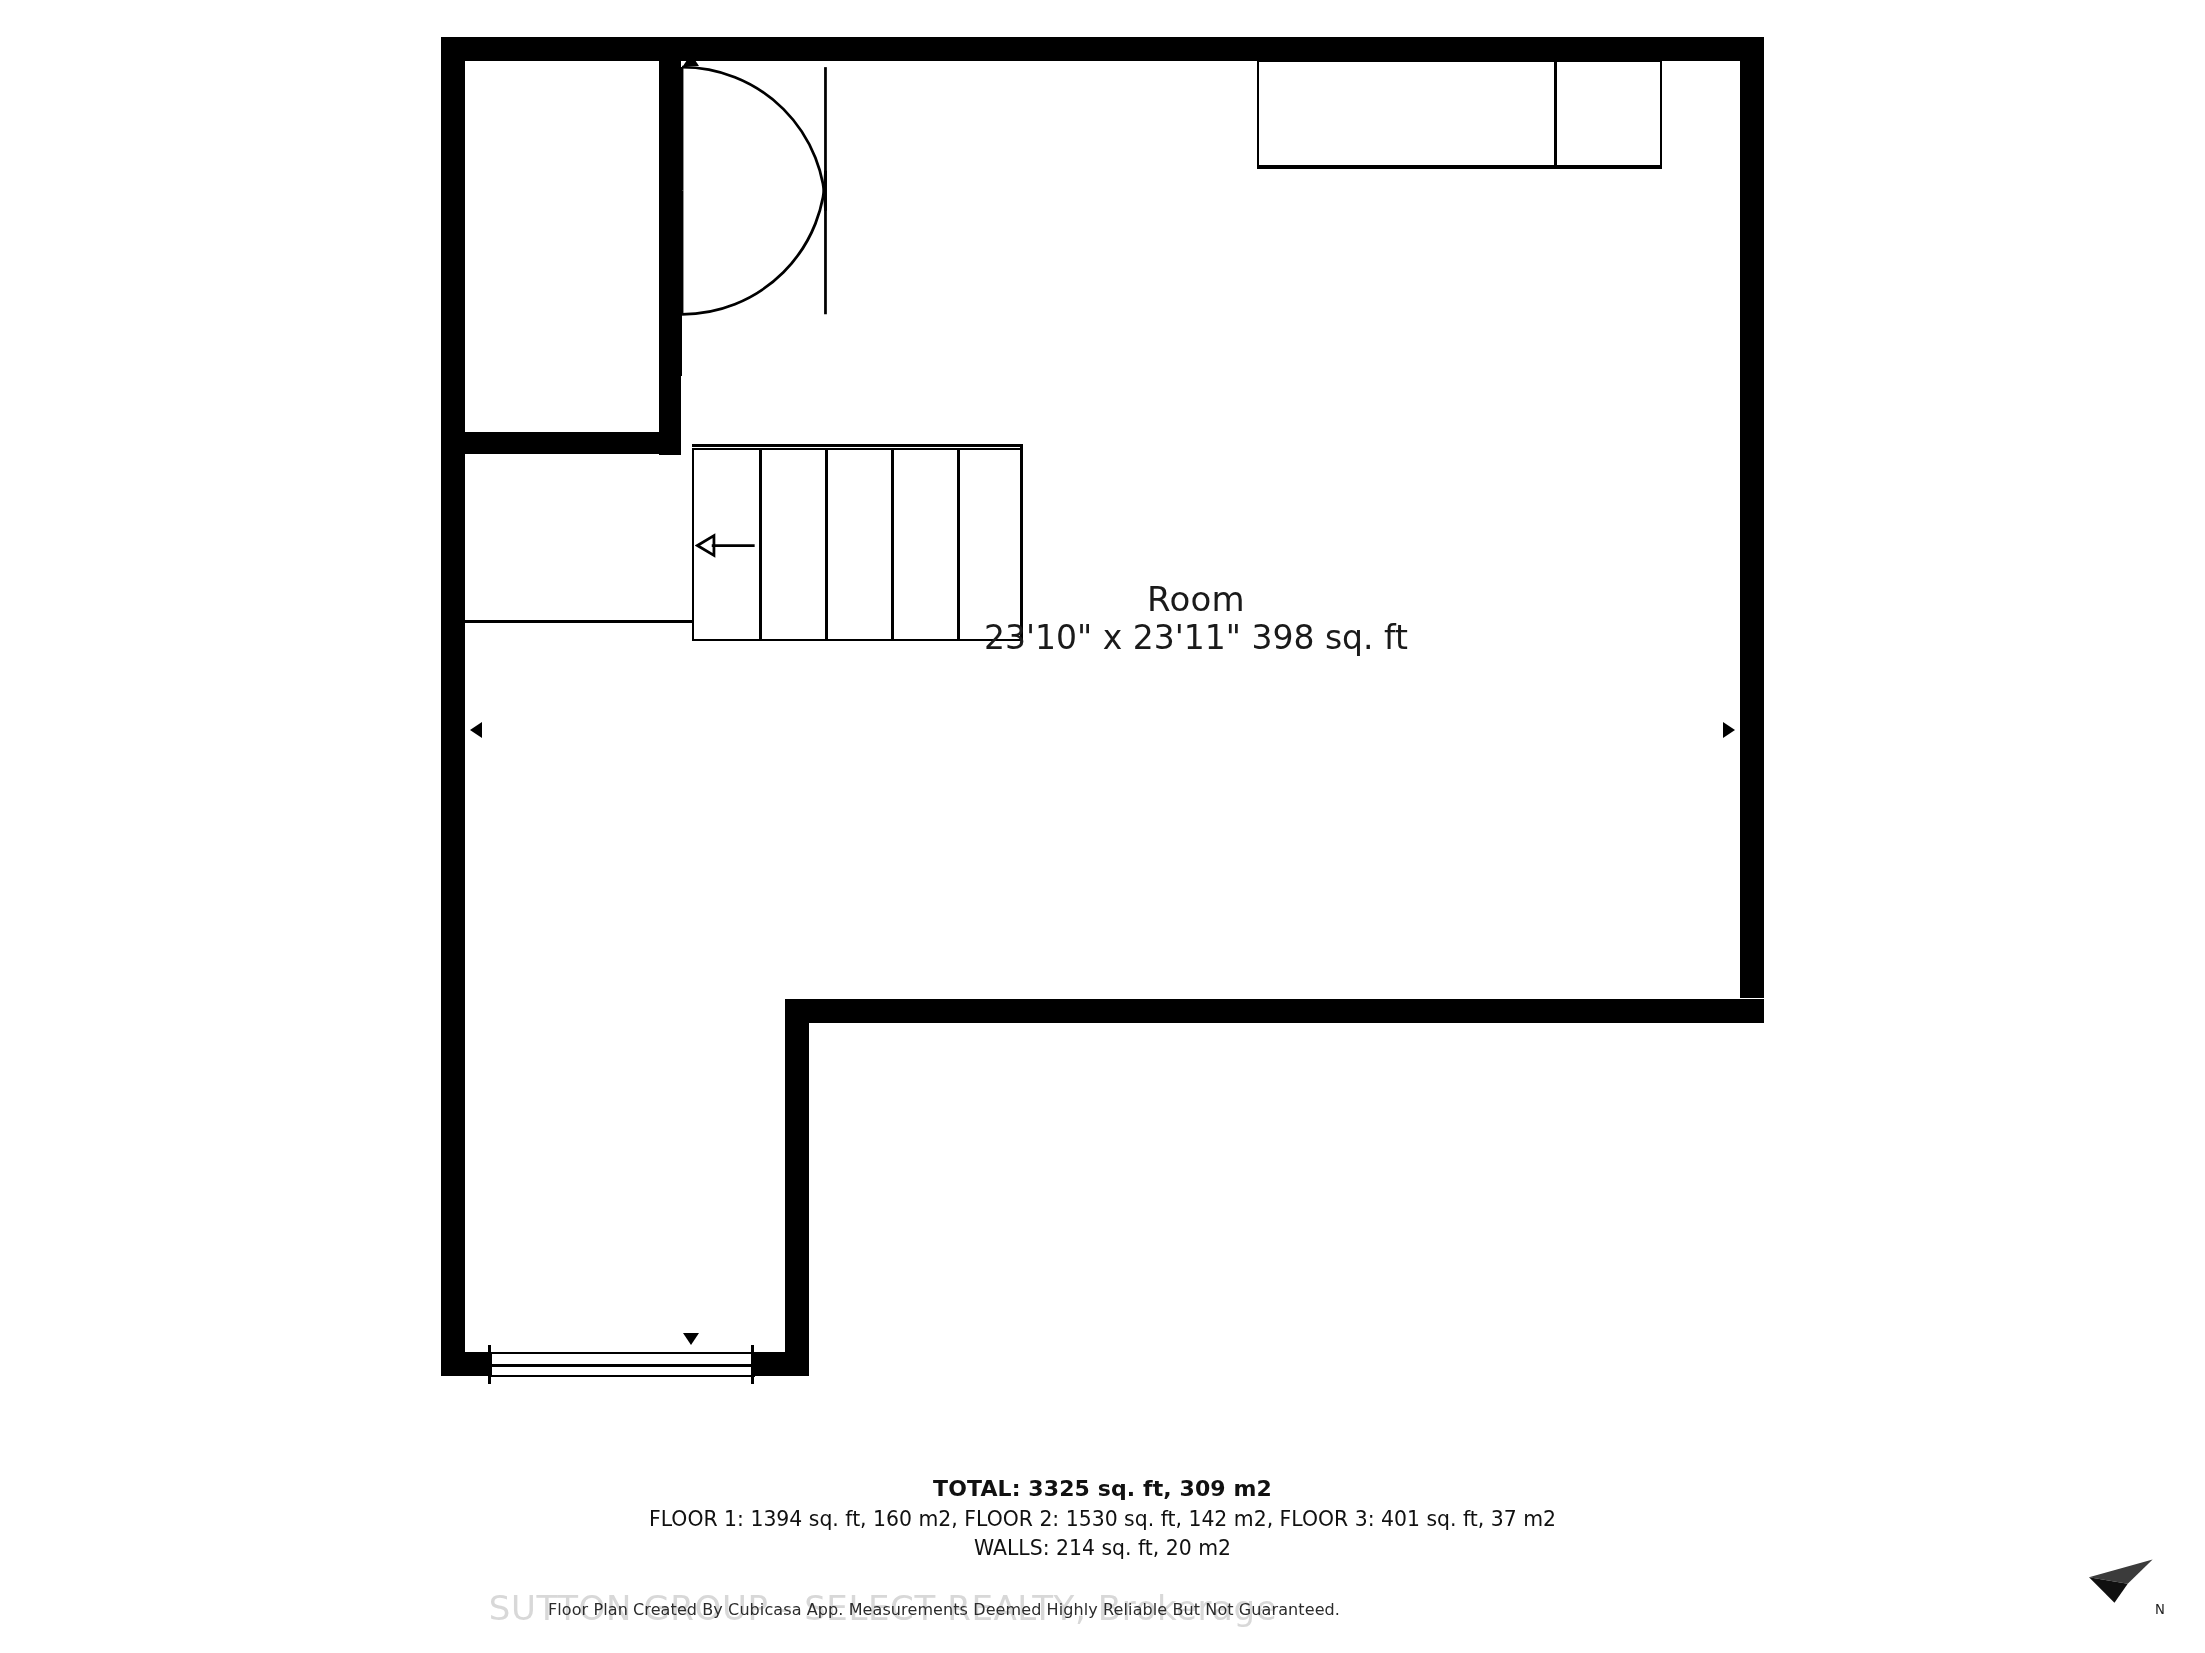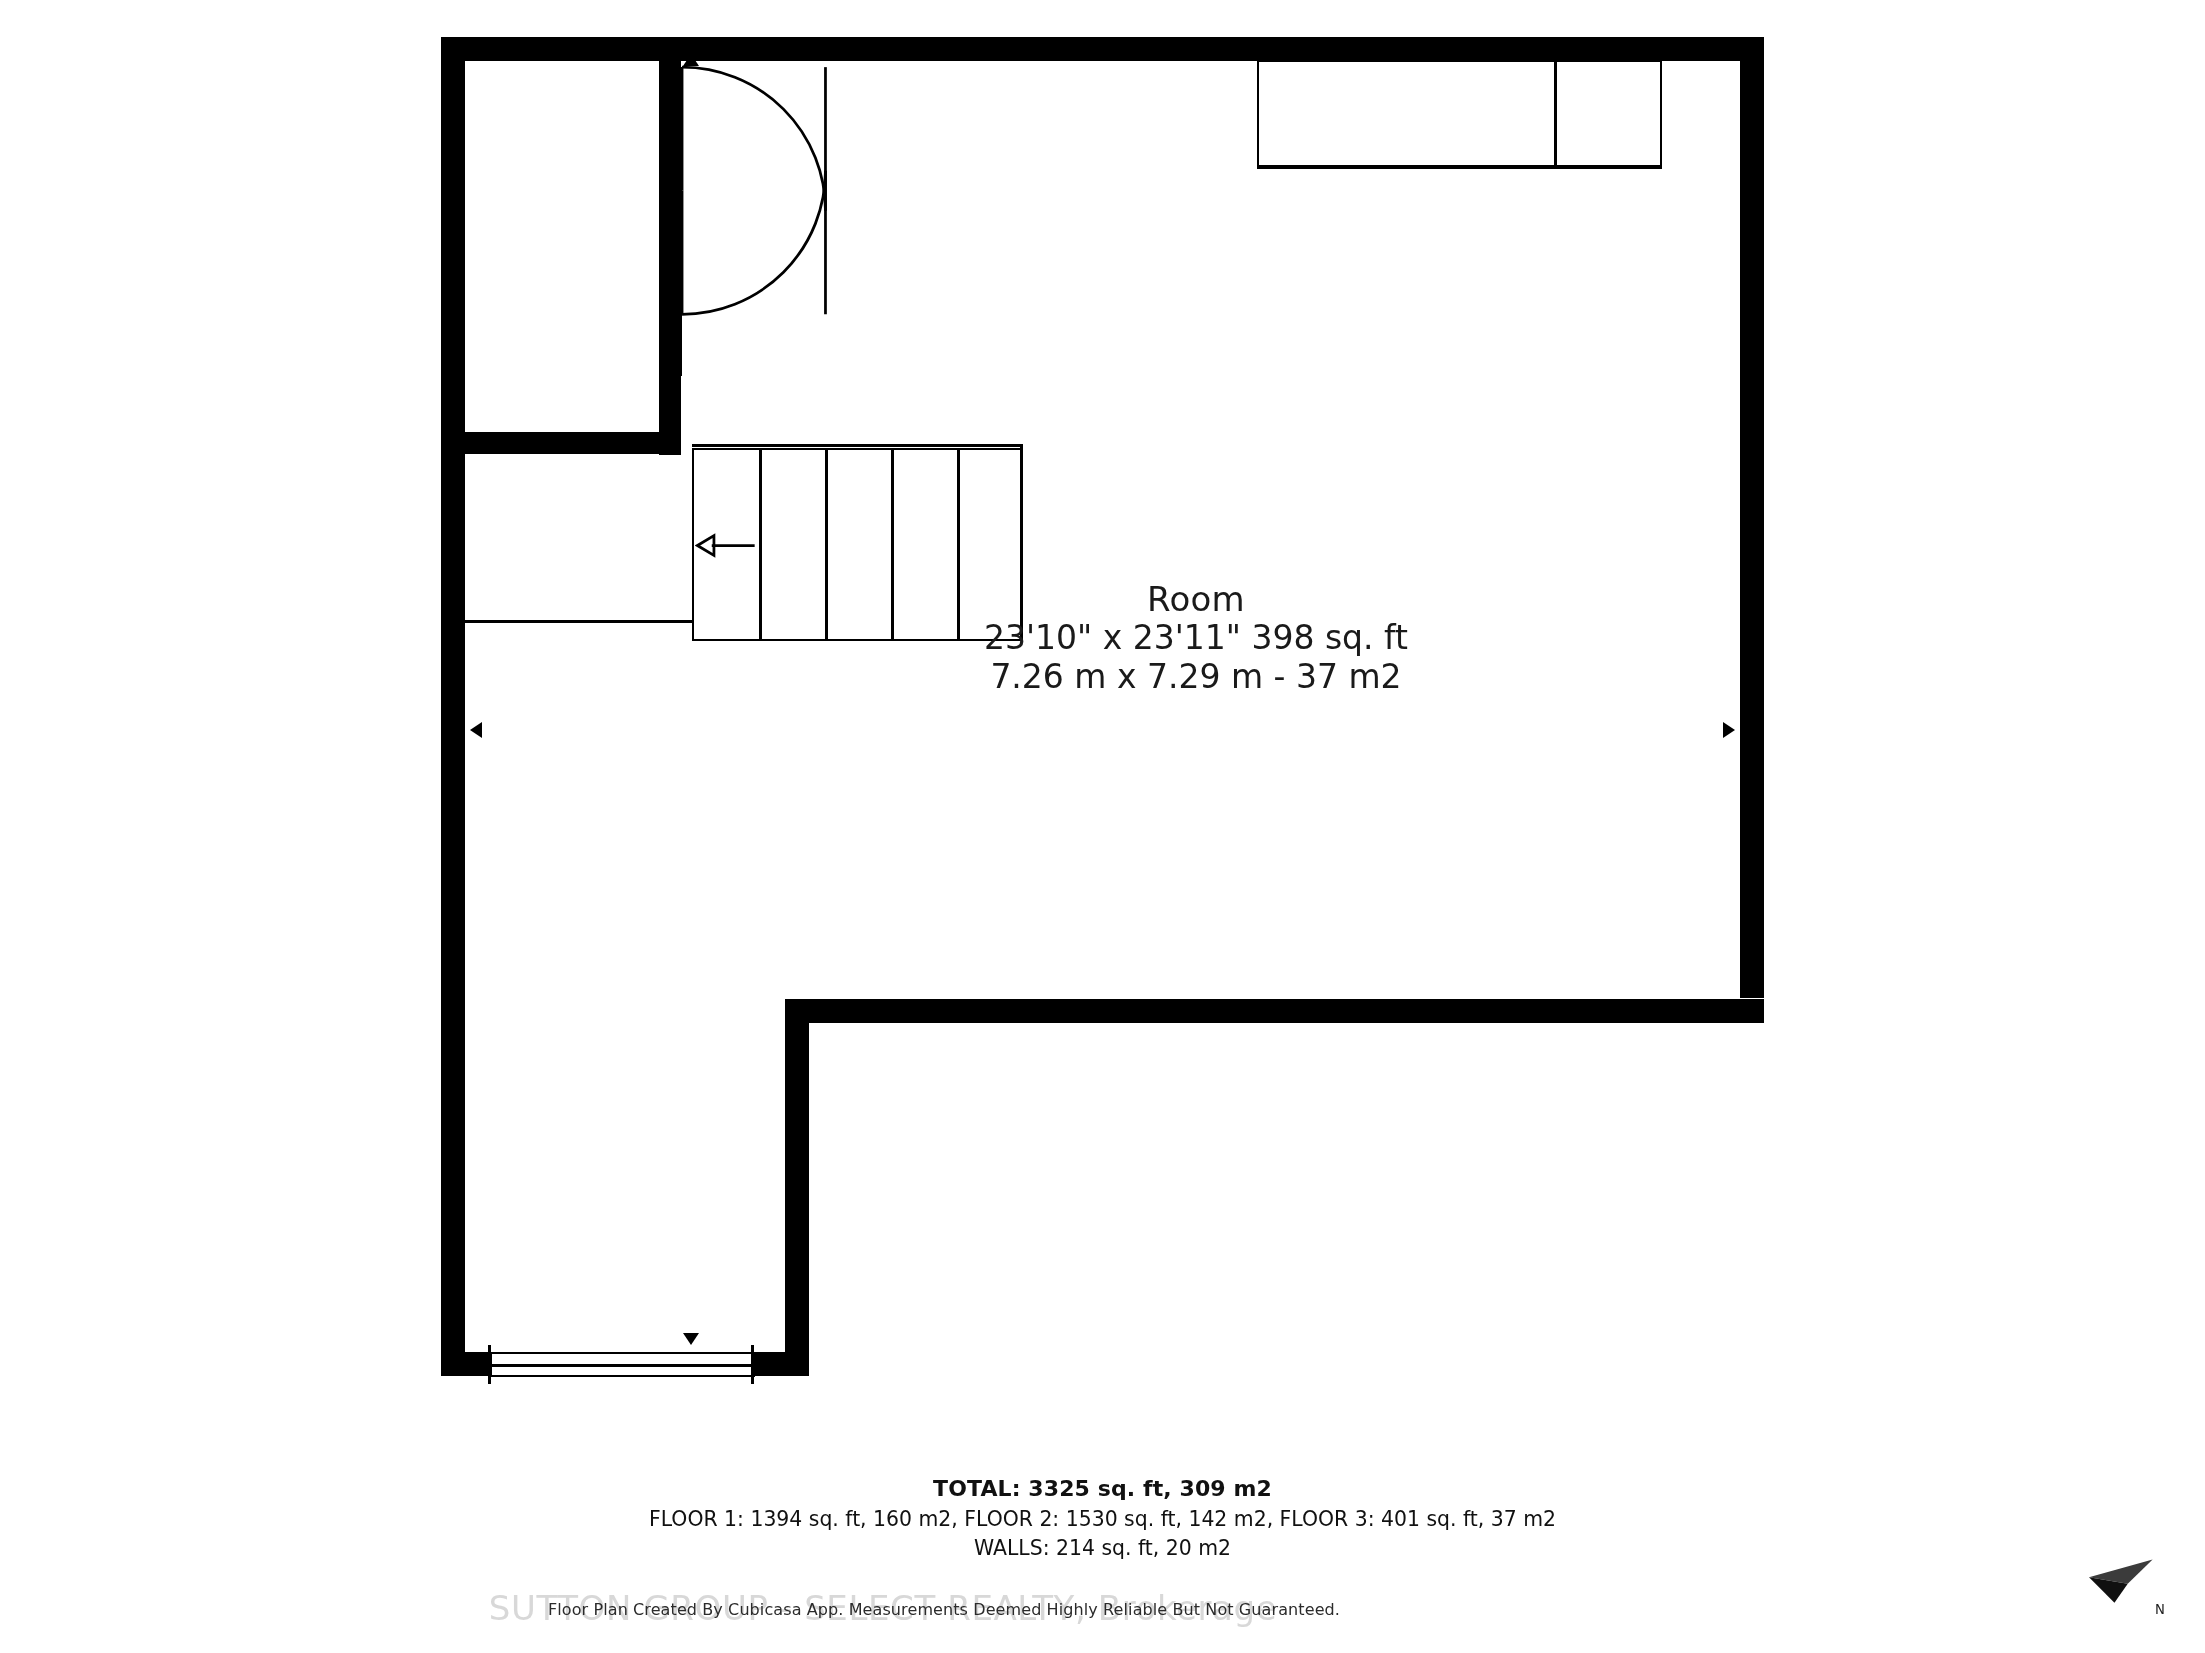--- a/index.html
+++ b/index.html
@@ -183,21 +183,20 @@
 
   <div class="tri" style="left:1723px; top:722px; border-top:8.8px solid transparent; border-bottom:8.8px solid transparent; border-left:12px solid #000;"></div>
 
   <div class="tri" style="left:683px; top:1333px; border-left:8.8px solid transparent; border-right:8.8px solid transparent; border-top:12px solid #000;"></div>
 
   <div class="tri" style="left:683px; top:54px; border-left:8.8px solid transparent; border-right:8.8px solid transparent; border-bottom:12px solid #000;"></div>
 
   <div class="room-label" style="left:926px; top:579px; width:540px;">
     <div class="rl-name">Room</div>
     <div class="rl-dim">23'10" x 23'11" 398 sq. ft</div>
-    <div class="rl-dim">7.26 m x 7.29 m - 37 m2</div>
   </div>
 
   <div class="footer" style="top:1473px;">
     <div class="f-total">TOTAL: 3325 sq. ft, 309 m2</div>
     <div class="f-line">FLOOR 1: 1394 sq. ft, 160 m2, FLOOR 2: 1530 sq. ft, 142 m2, FLOOR 3: 401 sq. ft, 37 m2</div>
     <div class="f-line">WALLS: 214 sq. ft, 20 m2</div>
   </div>
 
   <div class="watermark" style="top:1588px;">SUTTON GROUP - SELECT REALTY, Brokerage</div>
 

